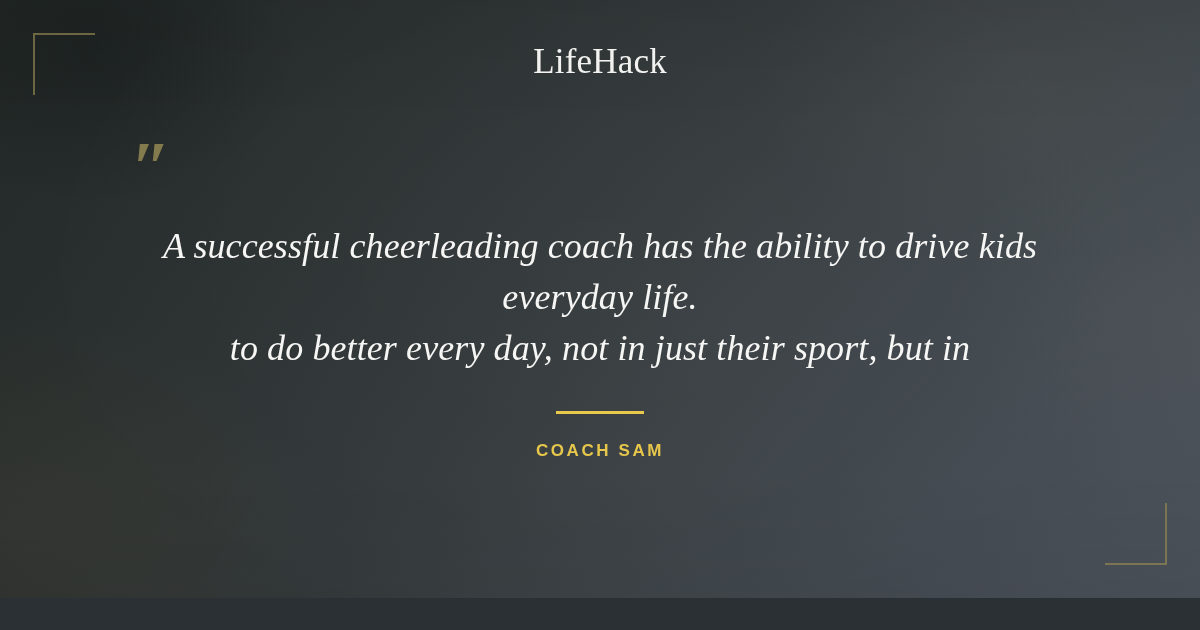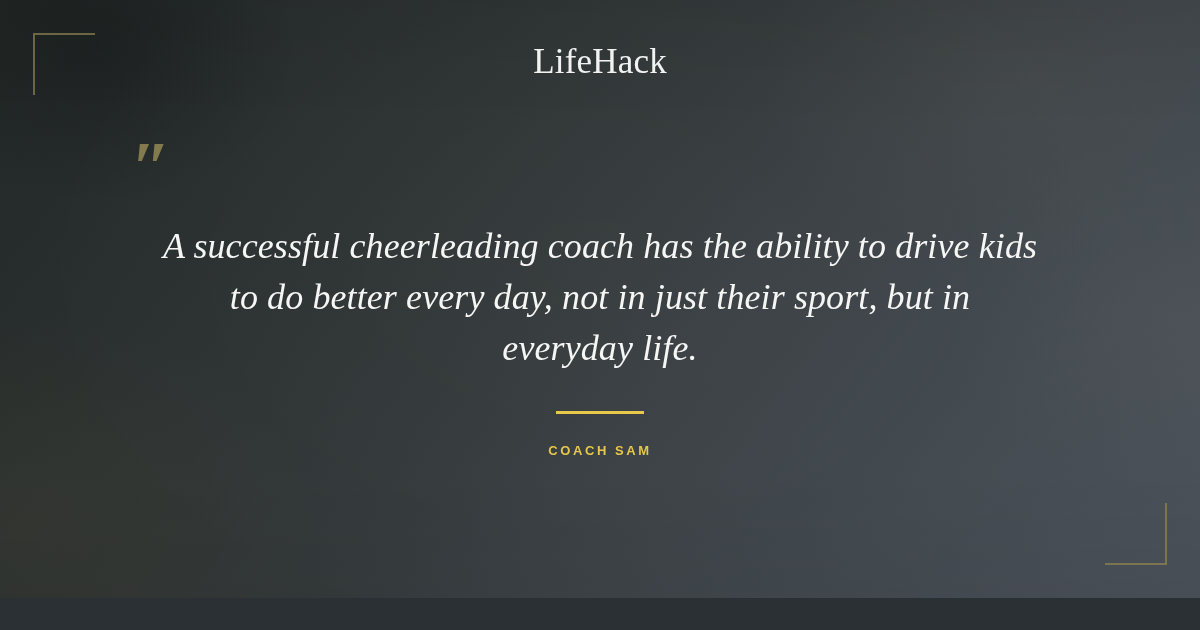--- a/index.html
+++ b/index.html
@@ -102,21 +102,21 @@
     width: 88px;
     height: 3px;
     background: #e9c94b;
   }
 
   #attribution {
     position: absolute;
     top: 440px; left: 0; right: 0;
     text-align: center;
     font-family: "Liberation Sans", sans-serif;
-    font-size: 13px;
+    font-size: 17px;
     line-height: 22px;
     font-weight: 700;
     letter-spacing: 2.6px;
     color: #e6c74b;
   }
 </style>
 </head>
 <body>
 
 <div id="card">
@@ -125,21 +125,21 @@
 
   <div class="bracket tl"></div>
   <div class="bracket br"></div>
 
   <div id="logo">LifeHack</div>
 
   <div id="quote-mark">″</div>
 
   <div id="quote">
     <div>A successful cheerleading coach has the ability to drive kids</div>
+    <div>everyday life.</div>
     <div>to do better every day, not in just their sport, but in</div>
-    <div>everyday life.</div>
   </div>
 
   <div id="divider"></div>
 
   <div id="attribution">COACH SAM</div>
 
 </div>
 
 </body></html>

